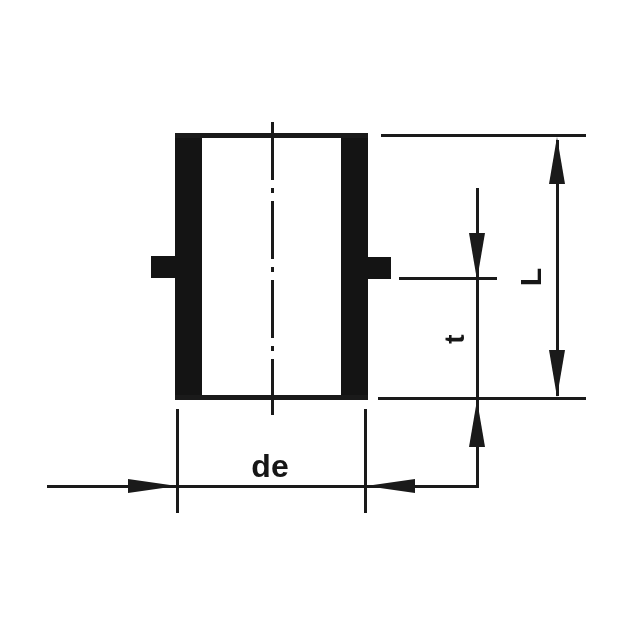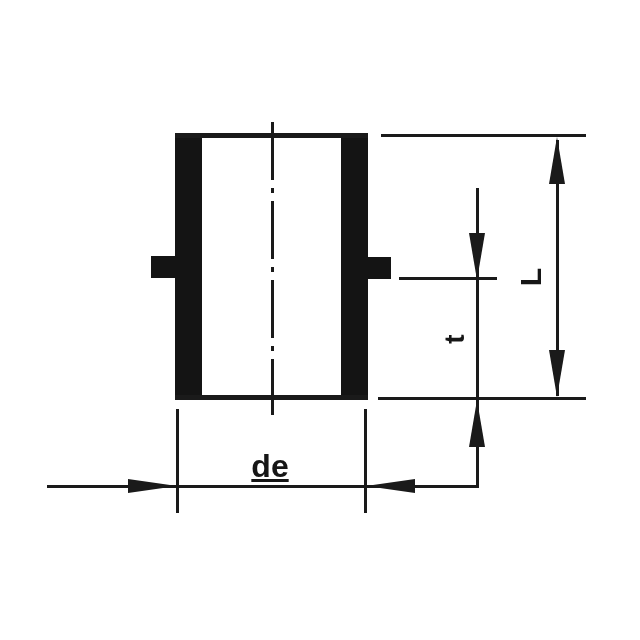--- a/index.html
+++ b/index.html
@@ -57,15 +57,15 @@
   <div class="dim-label rot" style="left:511px;top:257px;width:40px;height:40px;font-size:30px;">L</div>
 
   <div class="line" style="left:476px;top:188px;width:3px;height:300px;"></div>
   <div class="arrow arr-down" style="left:469px;top:233px;"></div>
   <div class="arrow arr-up" style="left:469px;top:400px;"></div>
   <div class="dim-label rot" style="left:435px;top:319px;width:40px;height:40px;font-size:28px;">t</div>
 
   <div class="line" style="left:47px;top:485px;width:432px;height:3px;"></div>
   <div class="arrow arr-right" style="left:128px;top:479px;"></div>
   <div class="arrow arr-left" style="left:366px;top:479px;"></div>
-  <div class="dim-label" style="left:240px;top:446px;width:60px;height:40px;font-size:32px;text-decoration:underline;">de</div>
+  <div class="dim-label" style="left:240px;top:446px;width:60px;height:40px;font-size:32px;">de</div>
 
 </div>
 
 </body></html>

